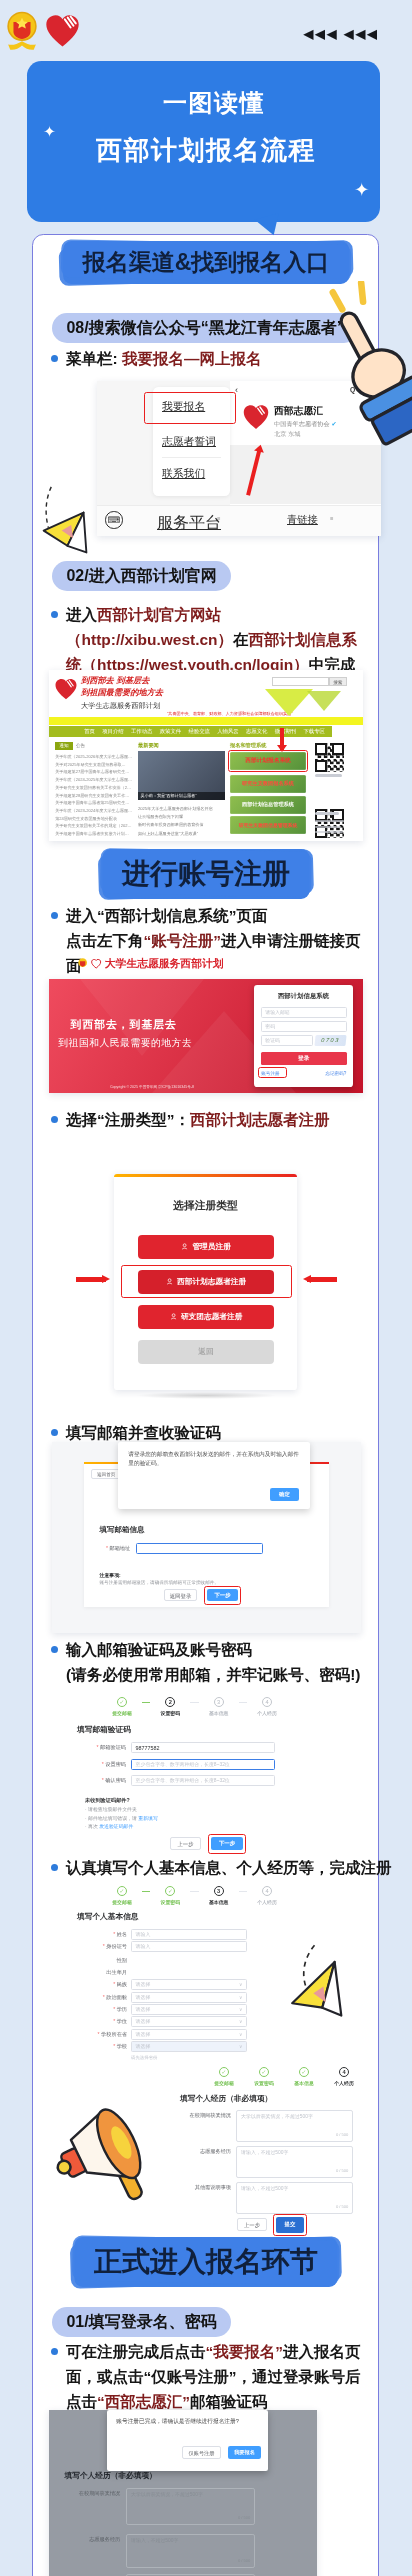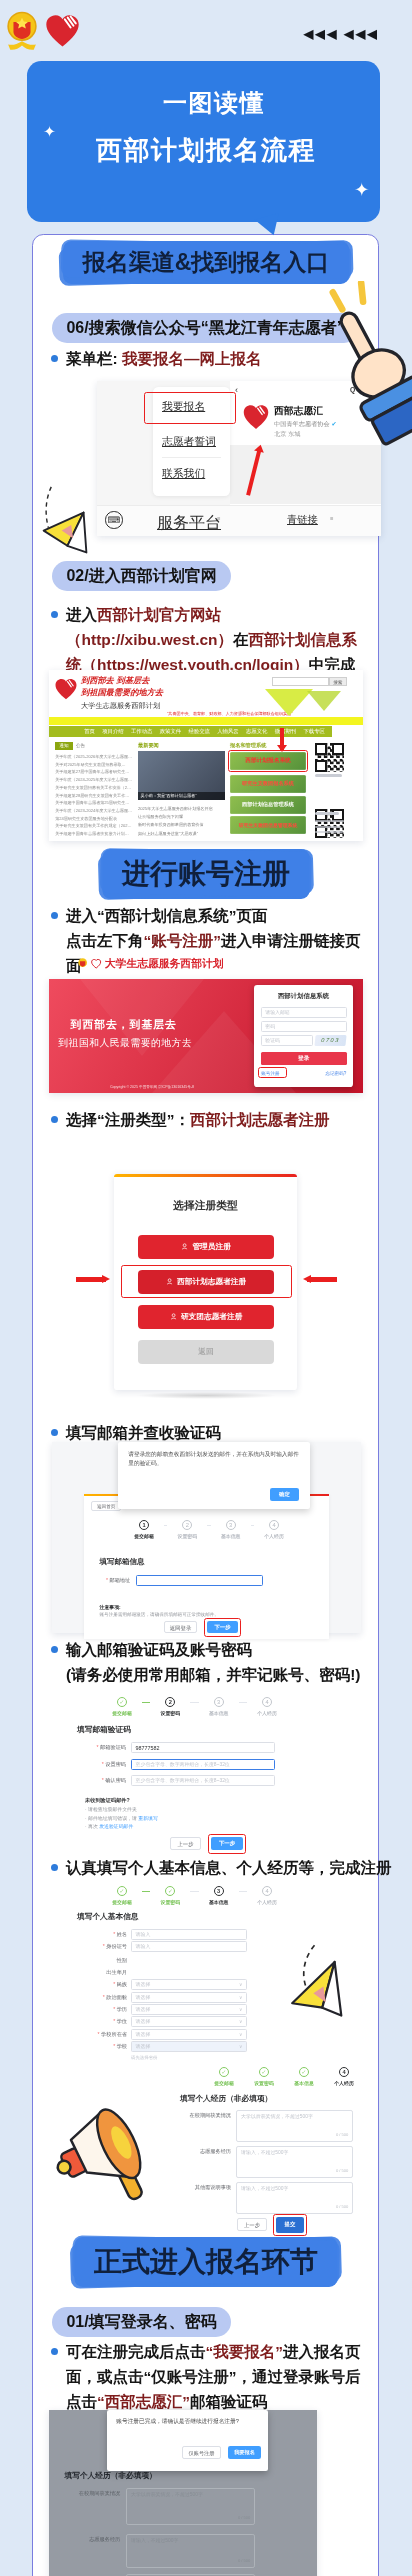--- a/index.html
+++ b/index.html
@@ -100,21 +100,21 @@
         <line x1="40" y1="22" x2="38" y2="2"></line>
       </g>
     <g transform="rotate(-28 50 90)">
       <rect x="42" y="28" width="17" height="58" rx="8.5" fill="#ffe3c8" stroke="#23242a" stroke-width="3.5"></rect>
       <ellipse cx="52" cy="100" rx="28" ry="24" fill="#ffe3c8" stroke="#23242a" stroke-width="3.5"></ellipse>
       <rect x="18" y="120" width="68" height="20" rx="6" fill="#4a90e2" stroke="#23242a" stroke-width="3.5"></rect>
       <rect x="22" y="140" width="60" height="30" rx="4" fill="#2c66c4" stroke="#23242a" stroke-width="3.5"></rect>
     </g>
   </svg>
 
-  <div class="a pill" style="left:52px;top:313px">06/搜索微信公众号“黑龙江青年志愿者”</div>
+  <div class="a pill" style="left:52px;top:313px">08/搜索微信公众号“黑龙江青年志愿者”</div>
 
   <div class="a blt" style="left:66px;top:346px">
     <span>菜单栏:</span>
     <span class="blue">我要报名—网上报名</span>
   </div>
 
   <div class="a shot" style="left:97px;top:381px;width:284px;height:155px">
     <div class="a" style="left:0;top:0;width:133px;height:124px;background:#f6f6f6"></div>
     <div class="a" style="left:133px;top:64px;width:151px;height:59px;background:#f1f1f1"></div>
     <div class="a" style="left:0;top:124px;width:284px;height:31px;background:#fbfbfb;border-top:0.5px solid #ececec"></div>
@@ -304,21 +304,21 @@
     <div class="a" style="left:24px;top:166px;width:136px;height:24px;background:#d9d9d9;border-radius:4.1px;color:#a9a9a9;font-size:7.7px;font-weight:bold;text-align:center;line-height:24px">返回</div>
   </div>
   <div class="a rb" style="left:121px;top:1265px;width:171px;height:33px"></div>
   <div class="a arrh r" style="left:76px;top:1277px;width:30px"></div>
   <div class="a arrh l" style="left:307px;top:1277px;width:30px"></div>
   <div class="a" style="left:135px;top:1392px;width:142px;height:7.2px;background:radial-gradient(ellipse at center,rgba(0,0,0,.16),transparent 70%)"></div>
 
   <div class="a blt" style="left:66px;top:1420px">填写邮箱并查收验证码</div>
 
   <div class="a shot" style="left:52px;top:1442px;width:309px;height:191px;background:#f5f6f8">
-    <div class="a" style="left:32px;top:52px;width:245px;height:145px;background:#fff;box-shadow:0 1px 4.1px rgba(0,0,0,.06)">
+    <div class="a" style="left:32px;top:20px;width:245px;height:145px;background:#fff;box-shadow:0 1px 4.1px rgba(0,0,0,.06)">
       <div class="a" style="left:0;top:0;width:245px;height:1.5px;background:linear-gradient(90deg,#ffb400,#e8201f)"></div>
       <div class="a ob" style="left:7.2px;top:7.2px;width:30px;height:10.3px;line-height:10.3px;font-size:4.6px">返回首页</div>
       <div class="a stp" style="left:40px;top:26px;width:170px">
         <div class="nd cu">
             <i>1</i>
             <b>提交邮箱</b>
           </div>
           <div class="ln"></div>
         <div class="nd">
             <i>2</i>

